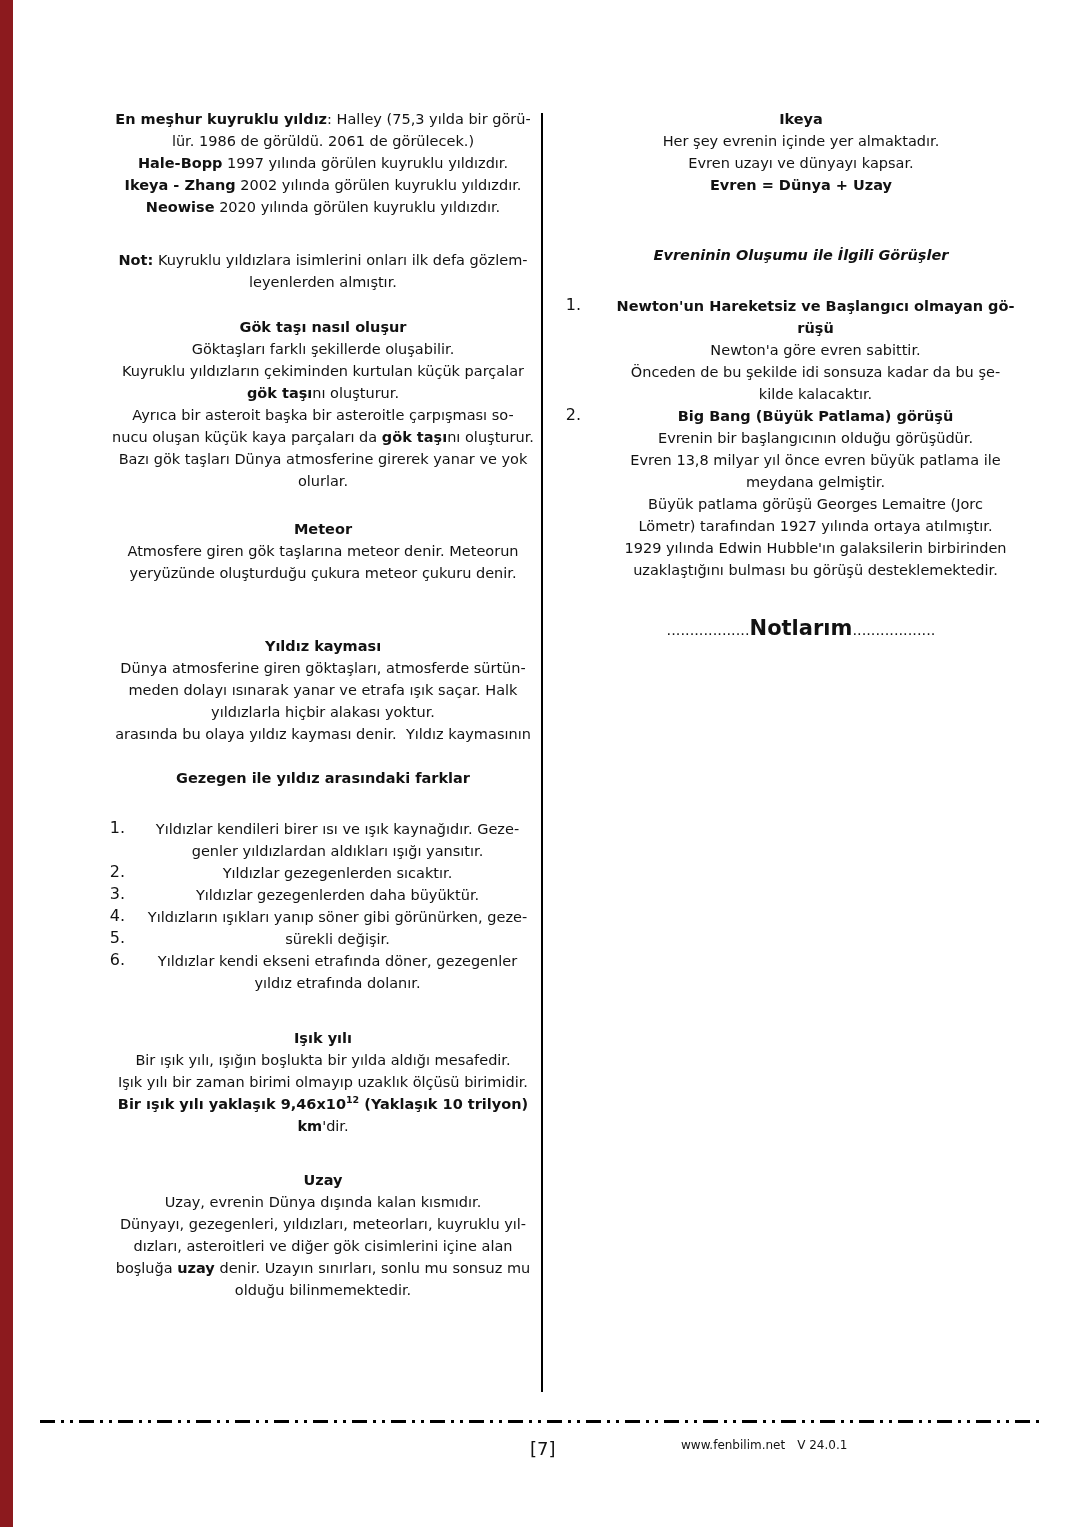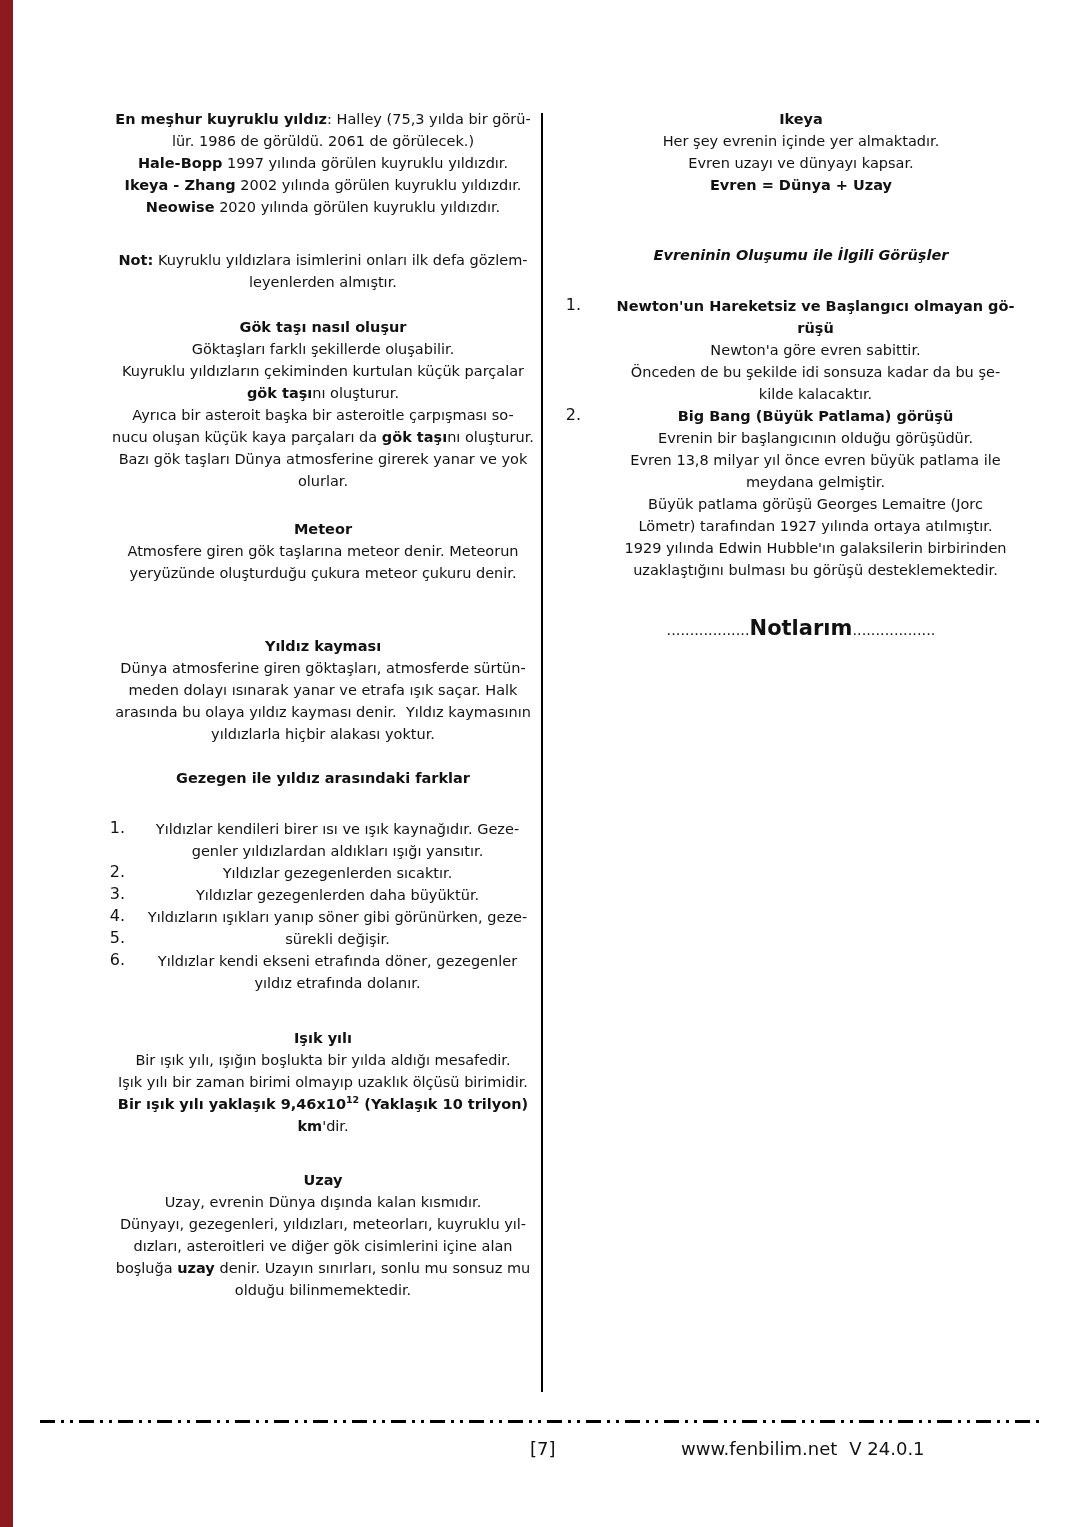--- a/index.html
+++ b/index.html
@@ -29,21 +29,21 @@
   .right .blk:nth-child(3){margin-top:29px;}
   .right .blk:nth-child(4){margin-top:36px;}
   .li-row{display:flex;}
   .li-num{width:29px;flex:none;}
   .li-body{flex:1;}
   .big{font-size:21px;font-weight:bold;}
   .dash-line{position:absolute;left:40px;top:1420px;width:1002px;height:3px;
     background:repeating-linear-gradient(90deg,#000 0 15px,transparent 15px 21px,
       #000 21px 24px,transparent 24px 30px,#000 30px 33px,transparent 33px 39px);}
   .footer-page{position:absolute;left:530px;top:1438px;font-size:18px;}
-  .footer-site{position:absolute;left:681px;top:1438px;font-size:18px;white-space:pre;}
+  .footer-site{position:absolute;left:681px;top:1438px;font-size:12px;white-space:pre;}
   .ver{margin-left:12px;}
 </style>
 </head>
 <body>
 
 <div class="page" style="color: rgb(18, 18, 18);">
   <div class="red-bar" style="background: rgb(140, 26, 30);"></div>
   <div class="col left" id="col-left">
       <div class="blk p">
         <div class="line"><span class="bd">En meşhur kuyruklu yıldız</span><span>: Halley (75,3 yılda bir görü-</span></div>
@@ -68,22 +68,22 @@
       </div>
       <div class="blk p">
         <div class="line"><span class="bd">Meteor</span></div>
         <div class="line"><span>Atmosfere giren gök taşlarına meteor denir. Meteorun</span></div>
         <div class="line"><span>yeryüzünde oluşturduğu çukura meteor çukuru denir.</span></div>
       </div>
       <div class="blk p">
         <div class="line"><span class="bd">Yıldız kayması</span></div>
         <div class="line"><span>Dünya atmosferine giren göktaşları, atmosferde sürtün-</span></div>
         <div class="line"><span>meden dolayı ısınarak yanar ve etrafa ışık saçar. Halk</span></div>
+        <div class="line"><span>yıldızlarla hiçbir alakası yoktur.</span></div>
         <div class="line"><span>arasında bu olaya yıldız kayması denir.  Yıldız kaymasının</span></div>
-        <div class="line"><span>yıldızlarla hiçbir alakası yoktur.</span></div>
       </div>
       <div class="blk p">
         <div class="line"><span class="bd">Gezegen ile yıldız arasındaki farklar</span></div>
       </div>
       <div class="blk ol">
         <div class="li-row">
           <div class="li-num">1.</div>
           <div class="li-body">
             <div class="line"><span>Yıldızlar kendileri birer ısı ve ışık kaynağıdır. Geze-</span></div>
             <div class="line"><span>genler yıldızlardan aldıkları ışığı yansıtır.</span></div>

